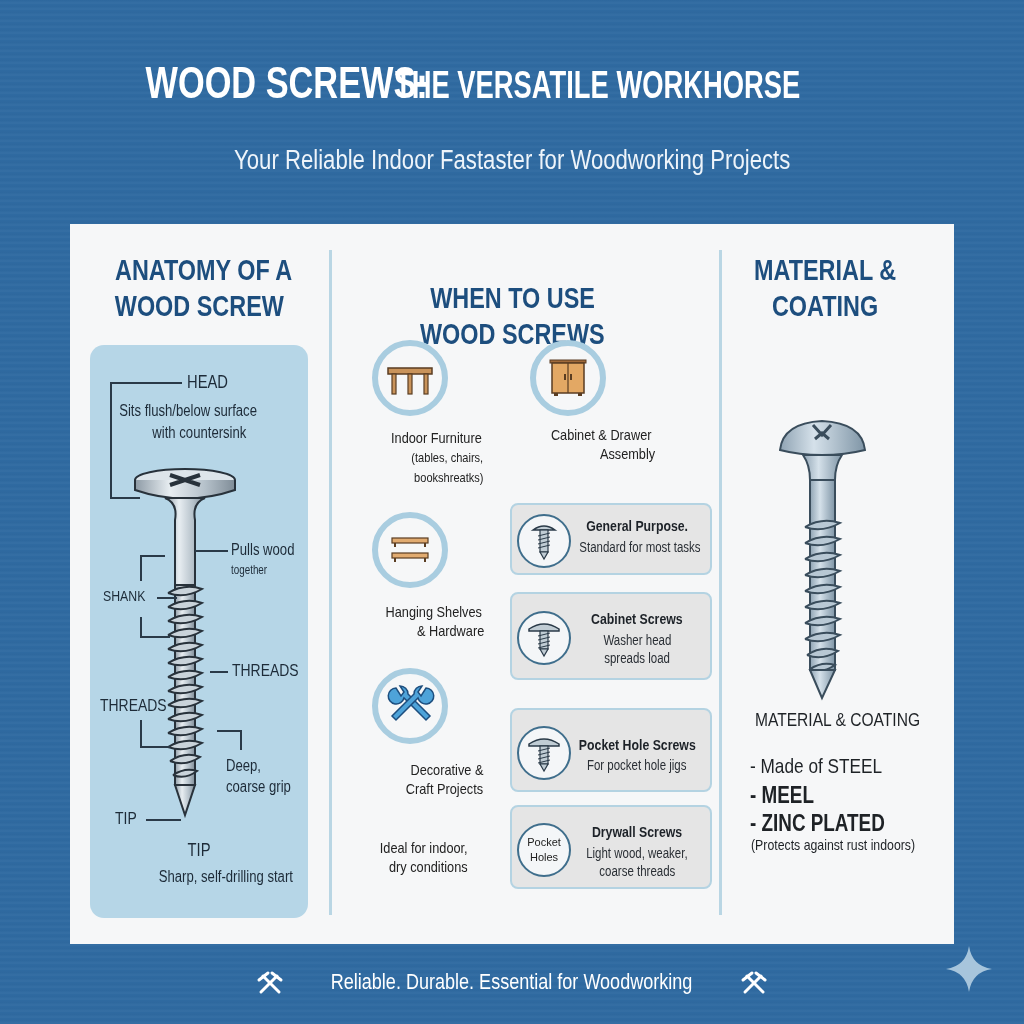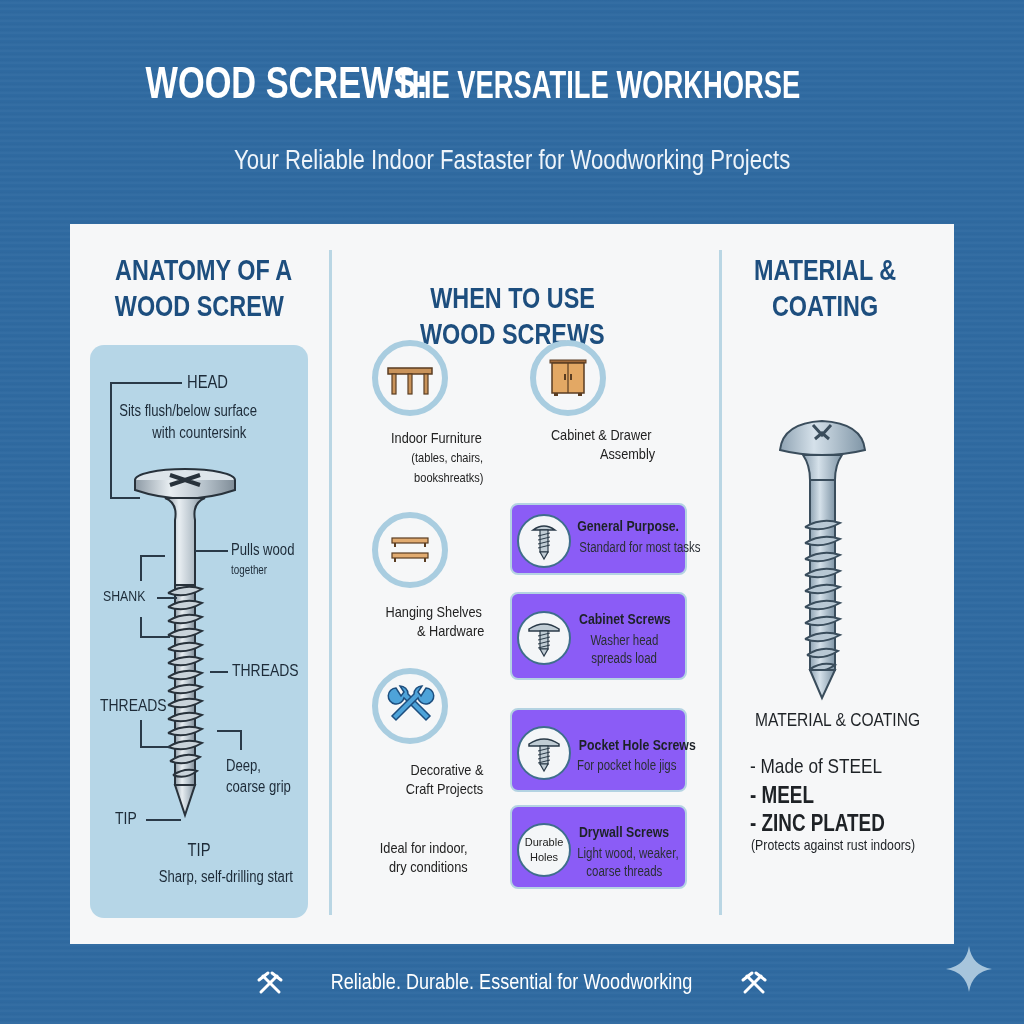--- a/index.html
+++ b/index.html
@@ -18,21 +18,21 @@
   .col-h{position:absolute;text-align:center;color:#1d4e7e;font-weight:bold;font-size:30px;line-height:36px;}
   .col-h span{display:inline-block;transform:scaleX(0.78);white-space:nowrap;}
   #anat-box{position:absolute;left:90px;top:345px;width:218px;height:573px;background:#b6d6e7;border-radius:14px;}
   .lbl{position:absolute;color:#1d2b38;font-size:17px;white-space:nowrap;}
   .lbl span{display:inline-block;transform:scaleX(0.82);transform-origin:left center;}
   .lbl.c span{transform-origin:center center;}
   .line{position:absolute;background:#2a3a48;}
   .use-item{position:absolute;text-align:right;color:#222;font-size:15px;line-height:19px;}
   .use-item span{display:inline-block;transform:scaleX(0.85);white-space:nowrap;}
   .circle{position:absolute;width:64px;height:64px;border-radius:50%;border:6px solid #a9cde0;background:#f6f7f8;}
-  .card{position:absolute;left:510px;width:177px;background:#8b5cf6;border:2px solid #b4d3e2;border-radius:8px;box-sizing:border-box;}
+  .card{position:absolute;left:510px;width:202px;background:#e5e5e5;border:2px solid #b4d3e2;border-radius:8px;box-sizing:border-box;}
   .card .ic{position:absolute;left:5px;width:50px;height:50px;border-radius:50%;border:2px solid #3f6e8c;background:#f4f6f8;}
   .card .t{position:absolute;left:54px;right:2px;text-align:center;font-weight:bold;font-size:15px;color:#1d2228;white-space:nowrap;}
   .card .t span,.card .d span{display:inline-block;transform:scaleX(0.82);}
   .card .d{position:absolute;left:54px;right:2px;text-align:center;font-size:14px;color:#2a2f35;line-height:18px;white-space:nowrap;}
   .mat{position:absolute;color:#1e2226;white-space:nowrap;}
   .mat span{display:inline-block;transform:scaleX(0.82);transform-origin:left center;}
   #footer{position:absolute;left:0;top:968px;width:1024px;text-align:center;color:#fff;font-size:22px;}
   #footer .txt{display:inline-block;transform:scaleX(0.82);}
   .hammer{display:inline-block;width:30px;height:30px;vertical-align:middle;}
   #sparkle{position:absolute;left:944px;top:944px;width:50px;height:50px;}
@@ -237,21 +237,21 @@
         </g>
         <path d="M21 36 L25 43 L29 36 Z" fill="#c0ccd4" stroke="#2a3a48" stroke-width="1.2"></path>
       </svg>
   </div>
   <div class="t" style="top:26px"><span>Pocket Hole Screws</span></div>
   <div class="d" style="top:46px"><span>For pocket hole jigs</span></div>
 </div>
 
 <div class="card" style="top:805px;height:84px">
   <div class="ic" style="top:16px;display:flex;flex-direction:column;align-items:center;justify-content:center;font-size:11px;color:#222;line-height:15px">
-    <span>Durable</span>
+    <span>Pocket</span>
     <span>Holes</span>
   </div>
   <div class="t" style="top:16px"><span>Drywall Screws</span></div>
   <div class="d" style="top:37px"><span>Light wood, weaker,</span></div>
   <div class="d" style="top:55px"><span>coarse threads</span></div>
 </div>
 
 <div class="col-h" style="left:725px;top:252px;width:200px;">
   <span>MATERIAL &amp;</span><br>
   <span>COATING</span>

